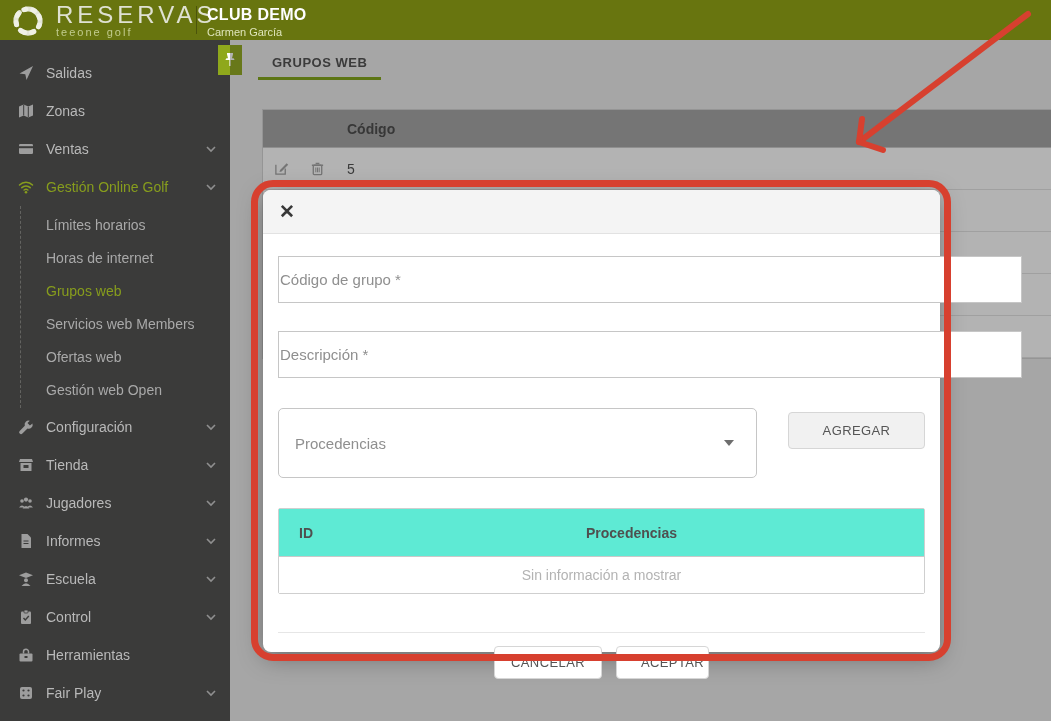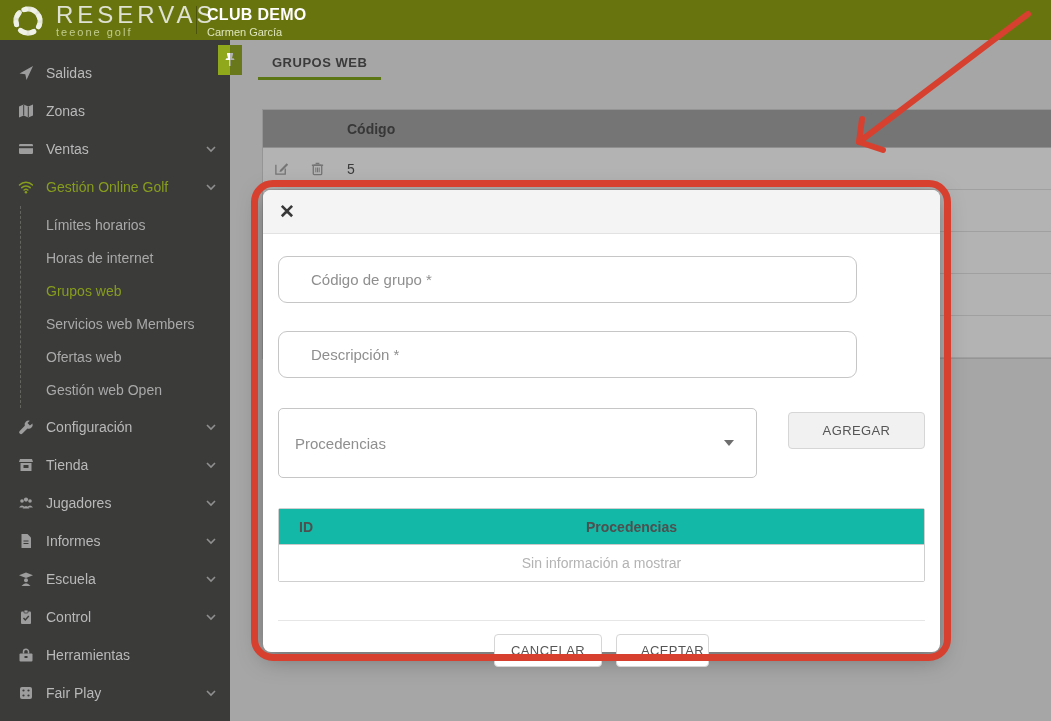--- a/index.html
+++ b/index.html
@@ -49,32 +49,32 @@
 
   
   .overlay { position:absolute; left:230px; top:40px; width:821px; height:681px; background:rgba(25,25,25,0.33); z-index:10; }
 
   
   .modal { position:absolute; left:263px; top:190px; width:677px; height:462px; background:#ffffff; border-radius:8px; box-shadow:0 6px 24px rgba(0,0,0,0.35); z-index:20; }
   .modal-head { height:44px; background:#f4f4f4; border-bottom:1px solid #e2e2e2; border-radius:8px 8px 0 0; display:flex; align-items:center; padding:0 16px; }
   .modal-title { font-size:18px; font-weight:bold; color:#3c3c3c; flex:1; }
   .modal-close { font-size:19px; font-weight:bold; color:#383838; cursor:pointer; line-height:1; }
   .modal-body { padding:0 15px; }
-  .f-input { display:block; width:579px; height:47px; border:1px solid #c6c6c6; border-radius:9px; padding:0 32px; font-size:15px; color:#444; font-family:"Liberation Sans",sans-serif; background:#fff; }
+  .f-input { display:block; width:744px; height:47px; border:1px solid #c6c6c6; border-radius:0; padding:0 1px; font-size:15px; color:#444; font-family:"Liberation Sans",sans-serif; background:#fff; }
   .f-input::placeholder { color:#8f8f8f; opacity:1; }
   .f-input.first { margin-top:22px; }
   .f-input.second { margin-top:28px; }
   .proc-row { margin-top:30px; display:flex; align-items:flex-start; }
   .f-select { position:relative; width:479px; height:70px; border:1px solid #c6c6c6; border-radius:5px; display:flex; align-items:center; padding:0 16px; cursor:pointer; }
   .f-select-text { font-size:15px; color:#8f8f8f; flex:1; }
   .caret { width:0; height:0; border-left:5px solid transparent; border-right:5px solid transparent; border-top:6px solid #6e6e6e; margin-right:6px; }
   .btn { font-family:"Liberation Sans",sans-serif; font-size:13px; color:#555; letter-spacing:.4px; border:1px solid #d6d6d6; border-radius:4px; background:#fff; cursor:pointer; }
   .btn-agregar { margin-left:auto; margin-top:4px; width:137px; height:37px; background:#f1f1f1; }
   .mtable { margin-top:30px; border:1px solid #cfcfcf; border-radius:2px; }
-  .mt-head { height:36px; background:#14b8a6; display:flex; align-items:center; border-bottom:1px solid #c9c9c9; }
+  .mt-head { height:48px; background:#5eead4; display:flex; align-items:center; border-bottom:1px solid #c9c9c9; }
   .mt-id { width:120px; padding-left:20px; font-size:14px; font-weight:bold; color:#4f4f4f; }
   .mt-proc { flex:1; text-align:center; font-size:14px; font-weight:bold; color:#4f4f4f; padding-right:60px; }
   .mt-empty { height:36px; background:#fff; display:flex; align-items:center; justify-content:center; font-size:14px; color:#b3b3b3; }
   .modal-foot { margin-top:38px; border-top:1px solid #e6e6e6; padding-top:13px; display:flex; justify-content:center; gap:14px; }
   .btn-cancelar { width:108px; height:33px; }
   .btn-aceptar { width:93px; height:33px;padding-left:20px; }
 
   
   .anno-box { position:absolute; left:251px; top:180px; width:700px; height:481px; border:7px solid #d7402f; border-radius:22px; z-index:30; pointer-events:none; }
   .anno-arrow { position:absolute; left:850px; top:0px; width:201px; height:162px; z-index:30; pointer-events:none; }

